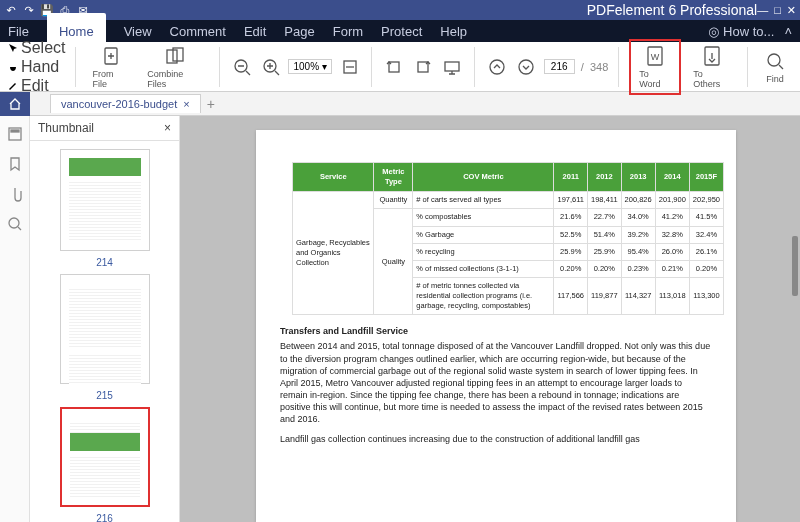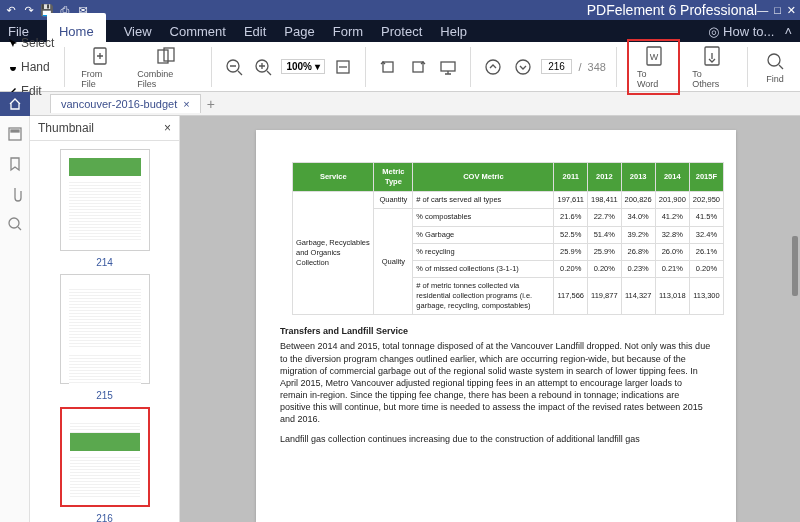--- a/index.html
+++ b/index.html
@@ -9,28 +9,28 @@
 .titlebar-icons-left { display: flex; gap: 4px; }
 .titlebar-icons-left span { width: 14px; height: 14px; display: inline-flex; align-items: center; justify-content: center; }
 .titlebar-title { flex: 1; text-align: right; font-size: 14px; }
 .titlebar-right { display: flex; gap: 6px; }
 
 .menubar { background: #0f172a; color: #c7cde0; height: 22px; display: flex; align-items: center; padding: 0 8px; gap: 18px; font-size: 13px; }
 .menubar .sel { background: #fff; color: #3b4e8c; padding: 11px 12px; border-radius: 2px 2px 0 0; }
 .menubar-right { margin-left: auto; display: flex; align-items: center; gap: 10px; }
 
 .ribbon { background: #fff; height: 50px; border-bottom: 1px solid #d0d0d0; display: flex; align-items: center; padding: 2px 8px; gap: 6px; }
-.ribbon-left { display: flex; flex-direction: column; gap: 10px; font-size: 12px; color: #444; }
+.ribbon-left { display: flex; flex-direction: column; gap: 1px; font-size: 16px; color: #444; }
 .ribbon-left div { display: flex; align-items: center; gap: 3px; }
 .rsep { width: 1px; height: 40px; background: #dcdcdc; margin: 0 4px; }
 .rbtn { display: flex; flex-direction: column; align-items: center; justify-content: center; gap: 2px; padding: 2px 6px; font-size: 9px; color: #555; }
 .rbtn svg { stroke: #555; fill: none; stroke-width: 1.3; }
 .ricon { width: 24px; height: 24px; display: flex; align-items: center; justify-content: center; }
 .ricon svg { stroke: #555; fill: none; stroke-width: 1.3; }
-.zoombox { border: 1px solid #cfcfcf; padding: 1px 4px; font-size: 10px; display: flex; align-items: center; gap: 3px; font-weight: bold; }
+.zoombox { border: 1px solid #cfcfcf; padding: 1px 4px; font-size: 10px; display: flex; align-items: center; gap: 3px; }
 .pagebox { border: 1px solid #cfcfcf; padding: 1px 4px; font-size: 10px; width: 32px; text-align: center; }
 .highlighted { border: 2px solid #e03030; padding: 2px; }
 
 .tabbar { background: #f3f3f3; height: 24px; border-bottom: 1px solid #d0d0d0; display: flex; align-items: center; }
 .hometab { width: 30px; height: 24px; background: #3b4e8c; display: flex; align-items: center; justify-content: center; }
 .doctab { background: #fff; border: 1px solid #d0d0d0; border-bottom: none; padding: 3px 10px; margin-left: 20px; font-size: 11px; color: #3b4e8c; display: flex; align-items: center; gap: 6px; }
 .addtab { margin-left: 6px; color: #888; font-size: 14px; }
 
 .mainarea { display: flex; height: 406px; }
 .sidebar-icons { width: 30px; background: #fafafa; border-right: 1px solid #e0e0e0; display: flex; flex-direction: column; align-items: center; gap: 14px; padding-top: 10px; }
@@ -308,21 +308,21 @@
               <td>52.5%</td>
               <td>51.4%</td>
               <td>39.2%</td>
               <td>32.8%</td>
               <td>32.4%</td>
             </tr>
             <tr>
               <td class="lbl">% recycling</td>
               <td>25.9%</td>
               <td>25.9%</td>
-              <td>26.8%</td>
+              <td>95.4%</td>
               <td>26.0%</td>
               <td>26.1%</td>
             </tr>
             <tr>
               <td class="lbl">% of missed collections (3-1-1)</td>
               <td>0.20%</td>
               <td>0.20%</td>
               <td>0.23%</td>
               <td>0.21%</td>
               <td>0.20%</td>

